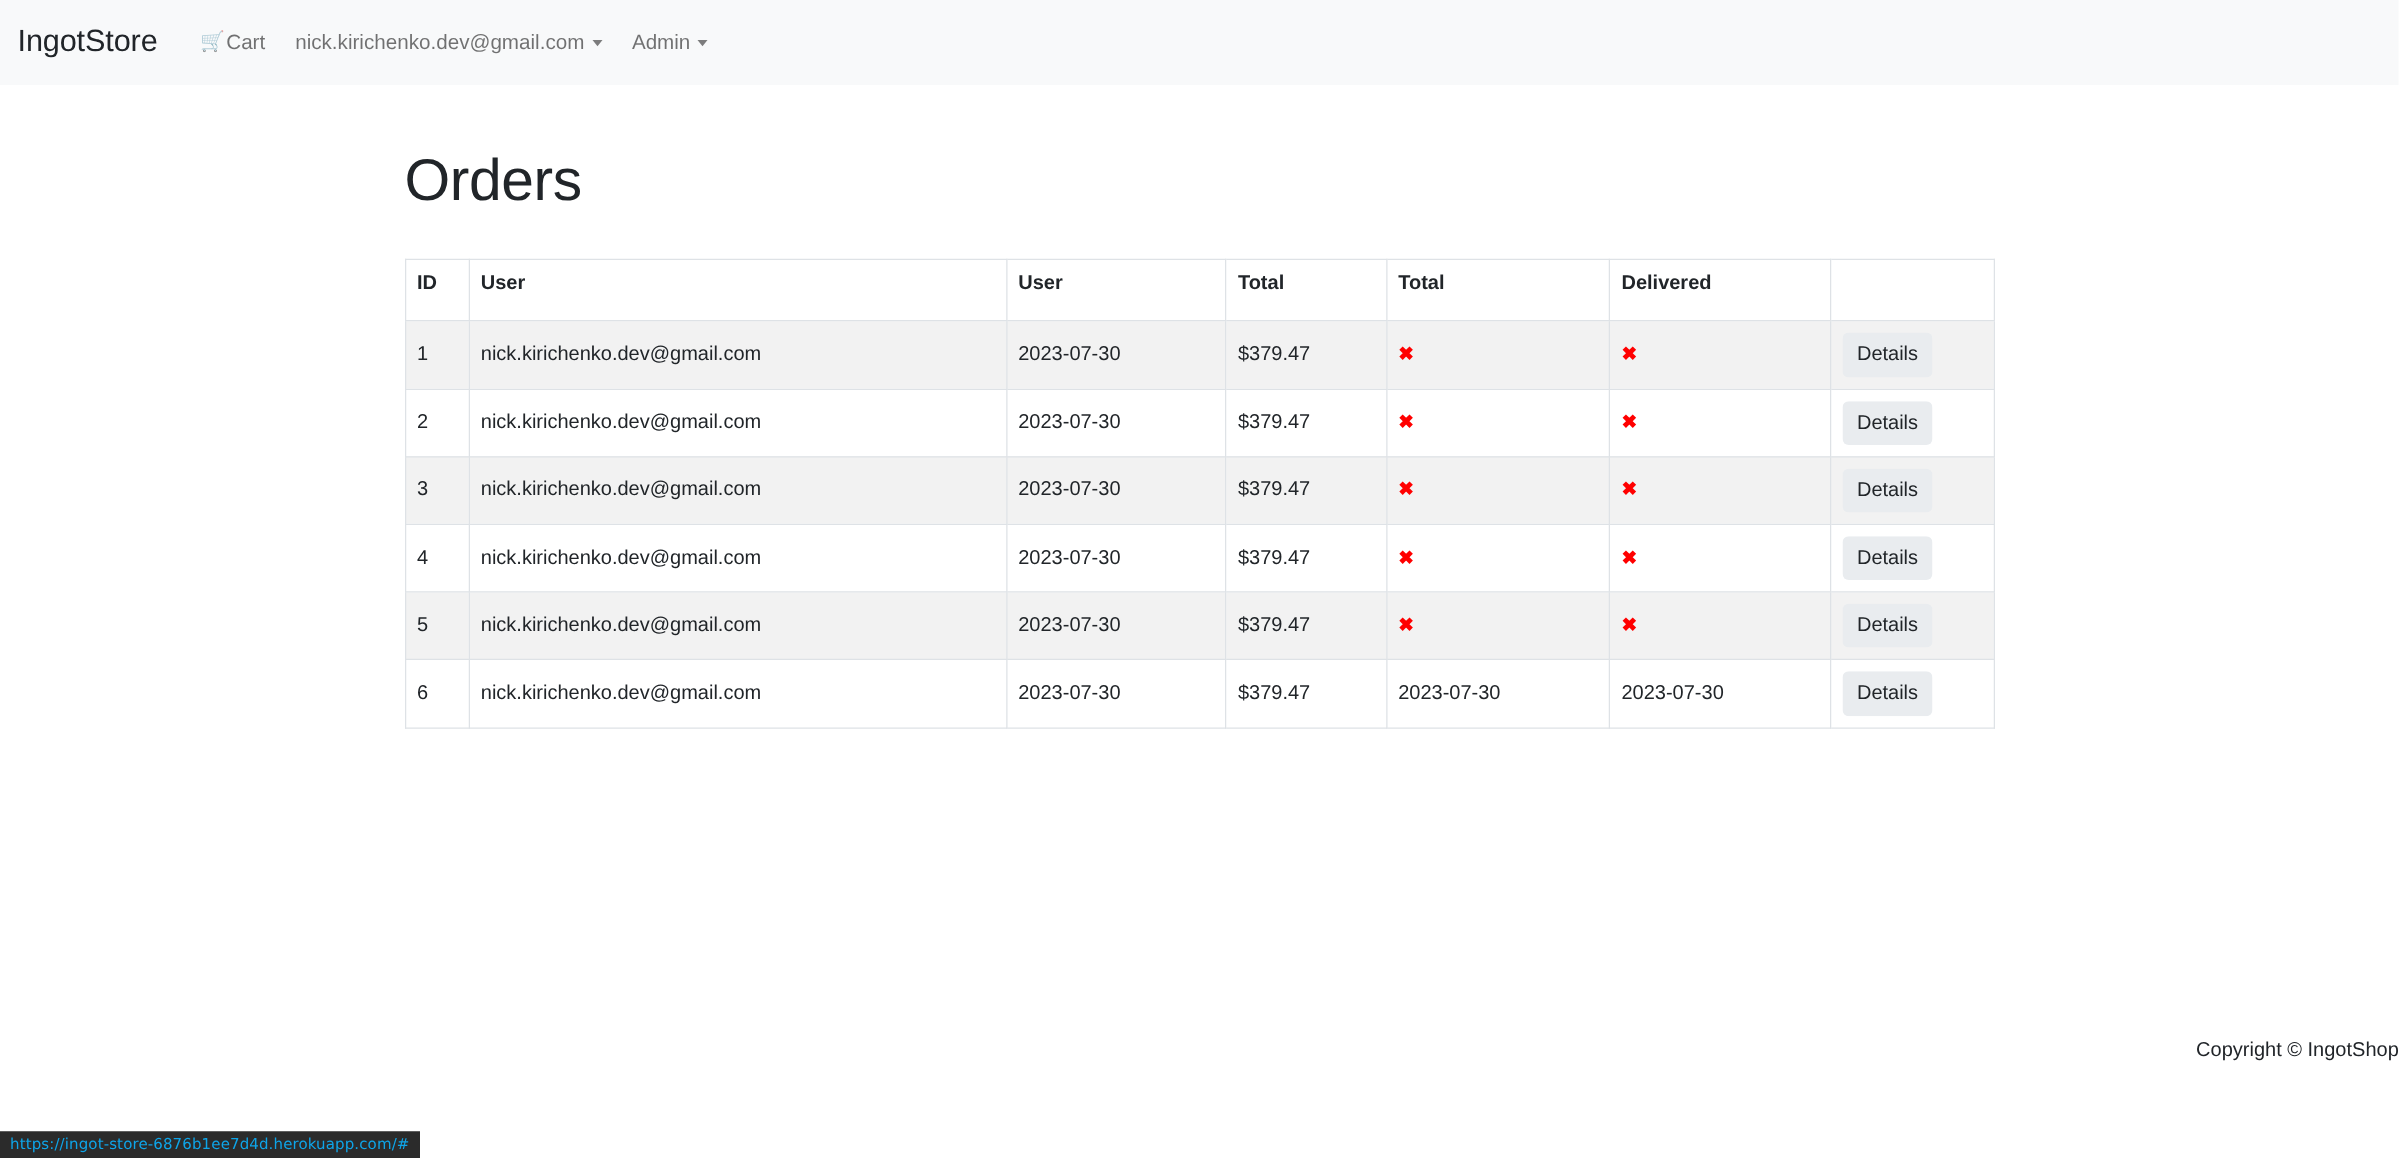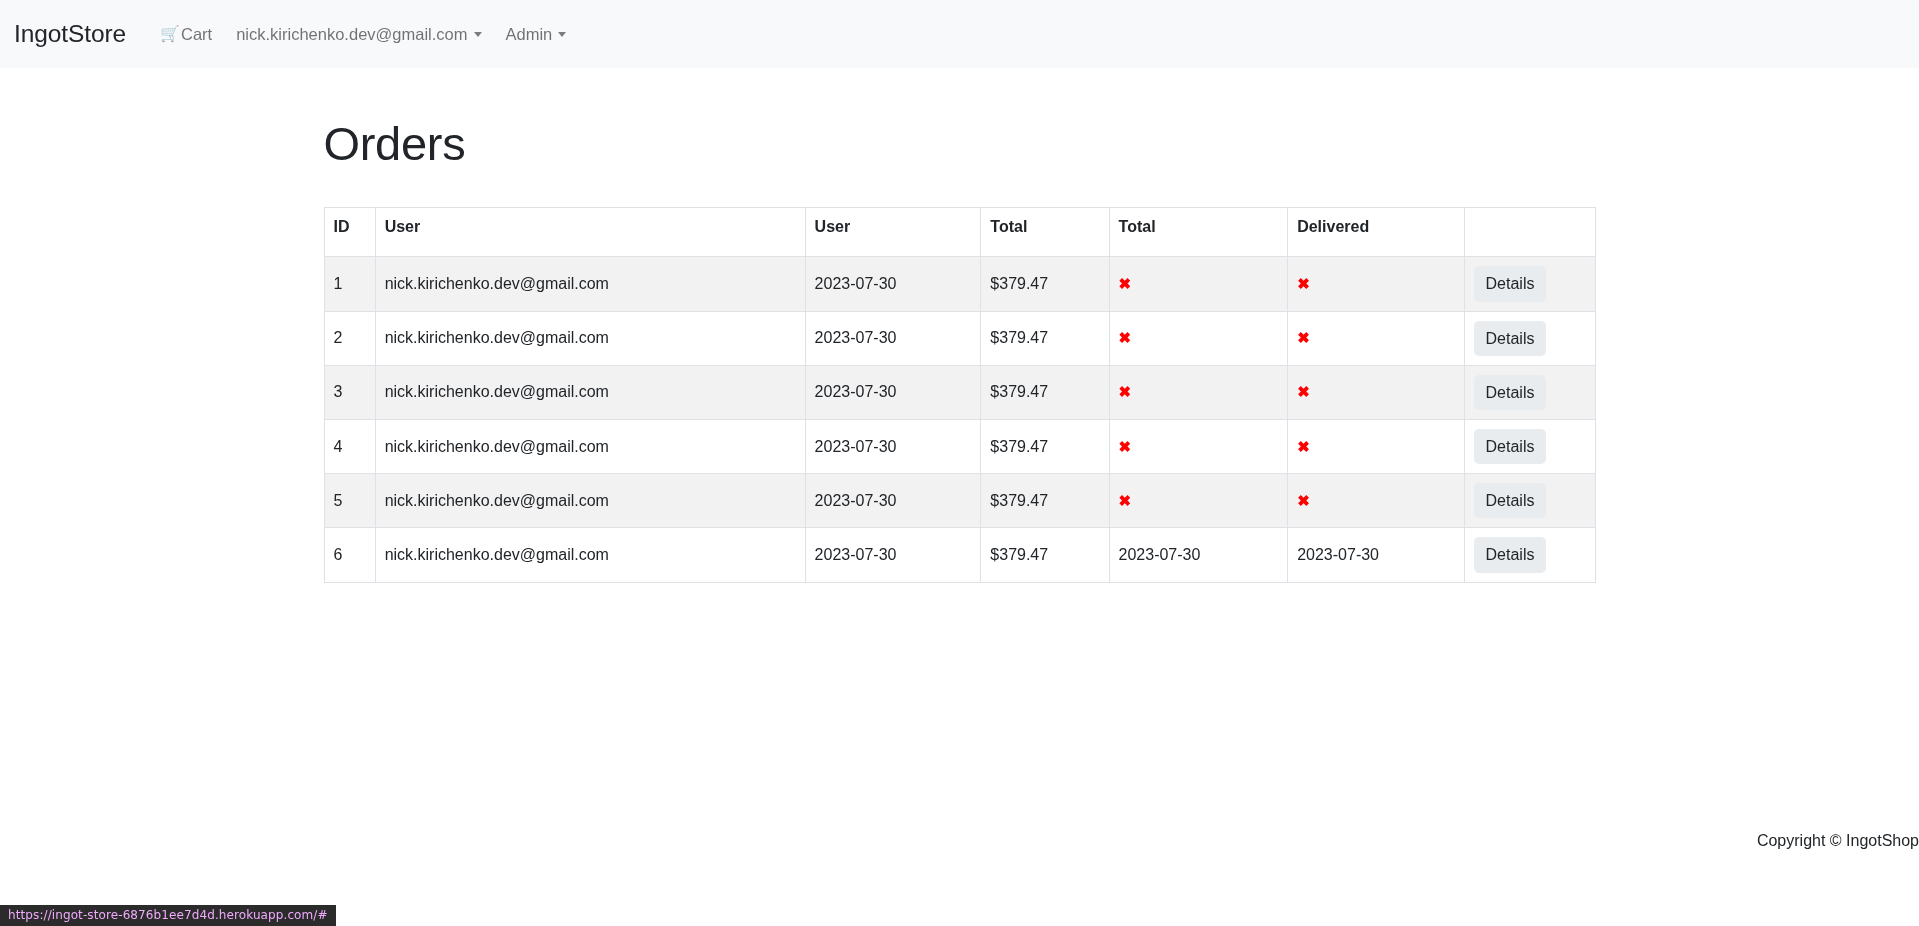--- a/index.html
+++ b/index.html
@@ -176,21 +176,21 @@
     font-size: 16px;
     color: #212529;
   }
 
   
   .status-bar {
     position: fixed;
     left: 0;
     bottom: 0;
     background: #2b2b2b;
-    color: #f0abfc;
+    color: #0ea5e9;
     font-size: 12px;
     font-family: "DejaVu Sans", sans-serif;
     padding: 3px 8px 4px 8px;
     white-space: nowrap;
     letter-spacing: 0.1px;
   }
 </style>
 </head>
 <body>
 

